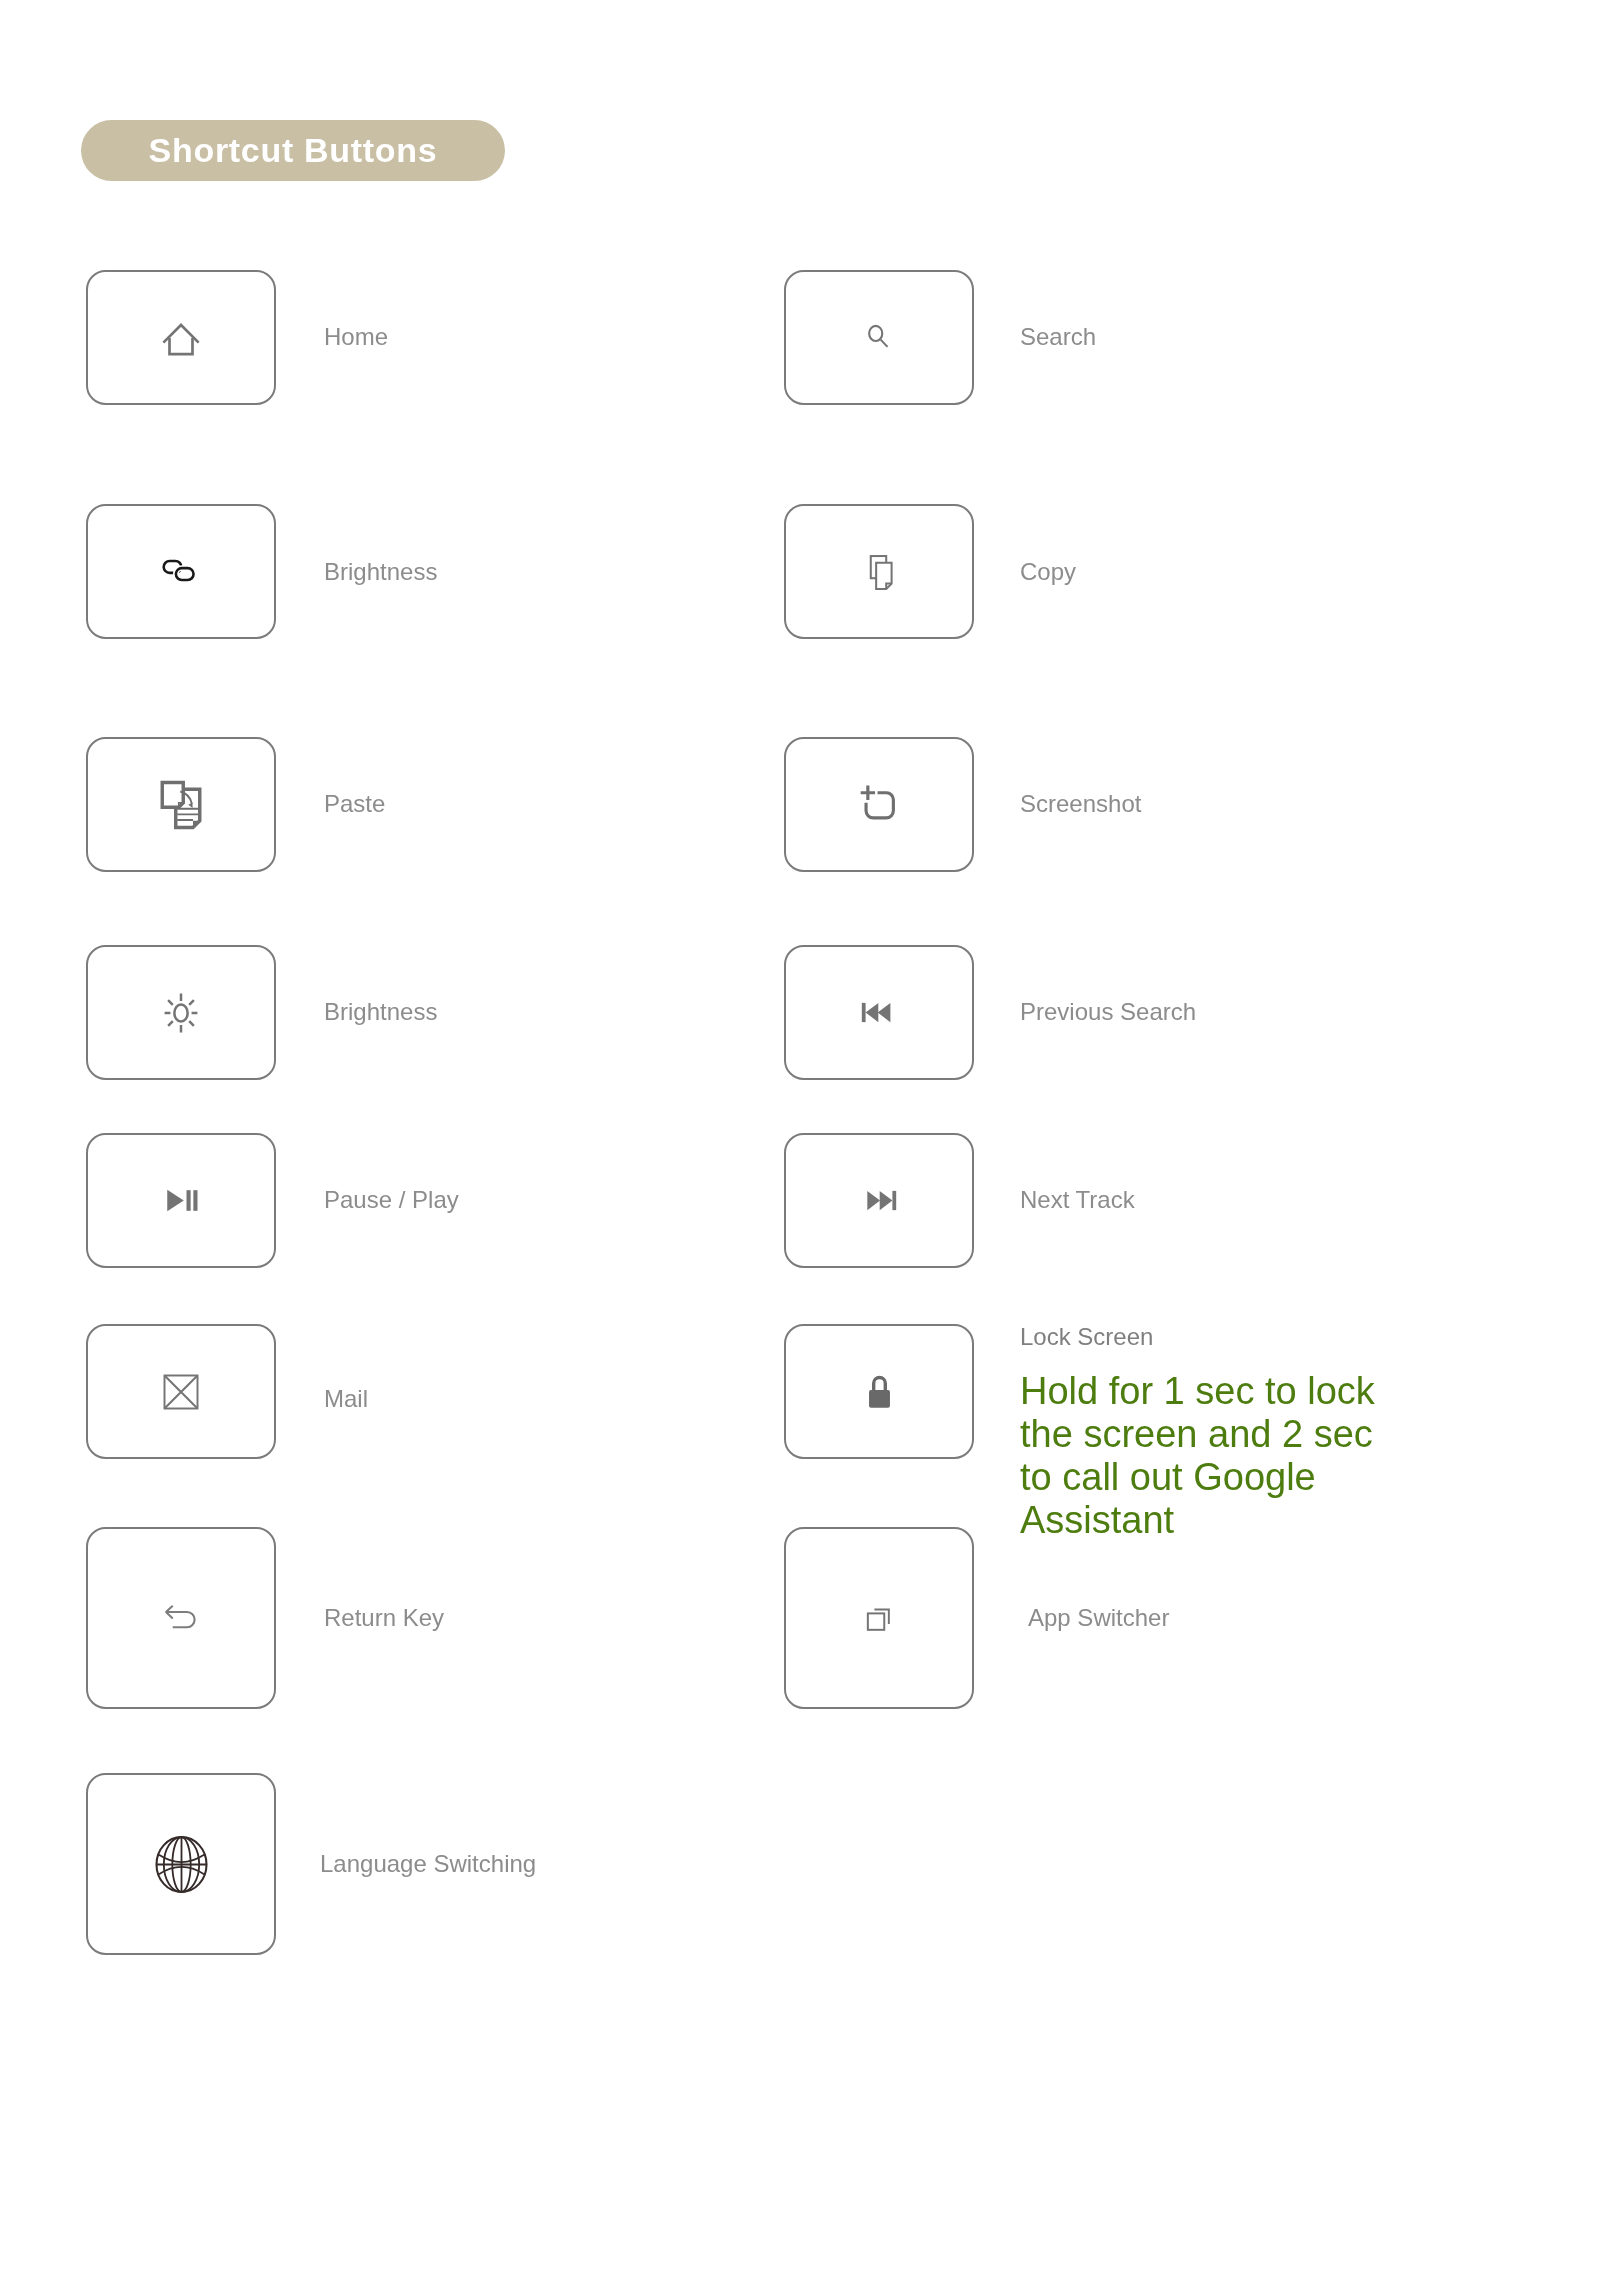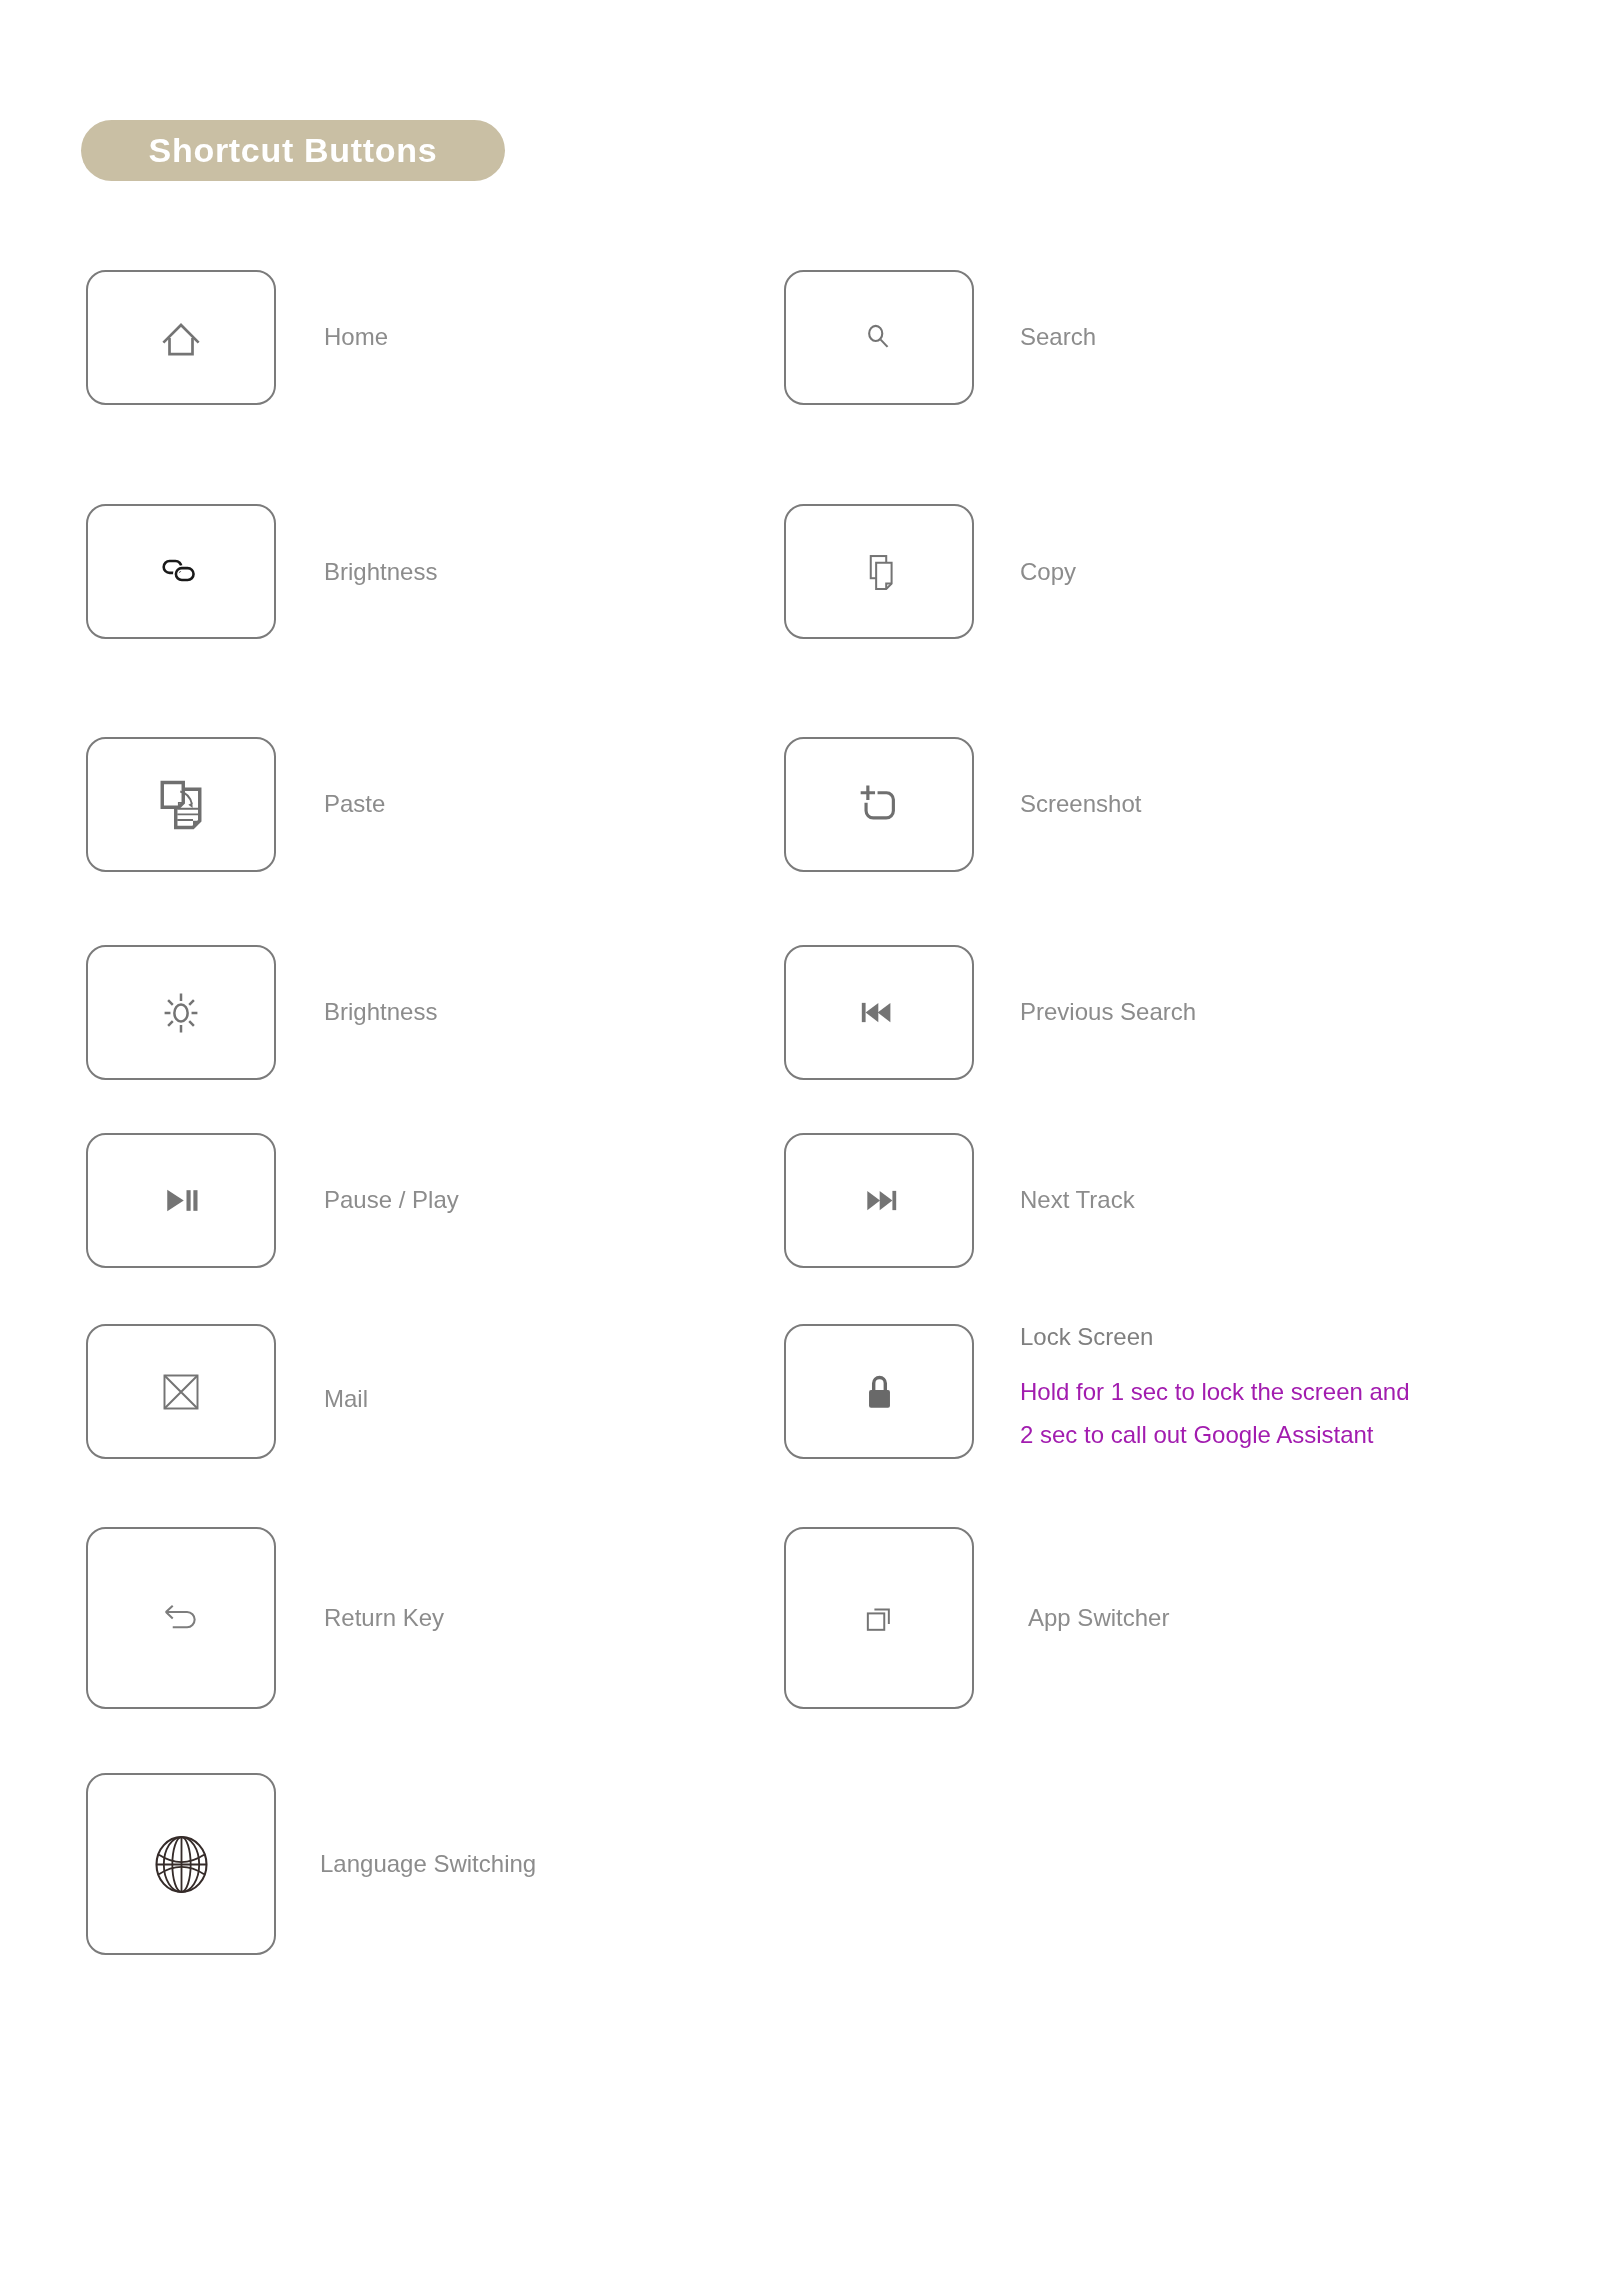--- a/index.html
+++ b/index.html
@@ -43,22 +43,22 @@
     white-space: nowrap;
   }
   .lock-title {
     transform: none;
     color: #7f7f7f;
     line-height: 1.15;
   }
   .desc {
     position: absolute;
     width: 393px;
-    color: #a21caf;
-    font-size: 24px;
+    color: #4d7c0f;
+    font-size: 38px;
     line-height: 43px;
   }
 </style>
 </head>
 <body>
 
 <div class="page">
 
   <div class="badge">
     <span>Shortcut Buttons</span>

